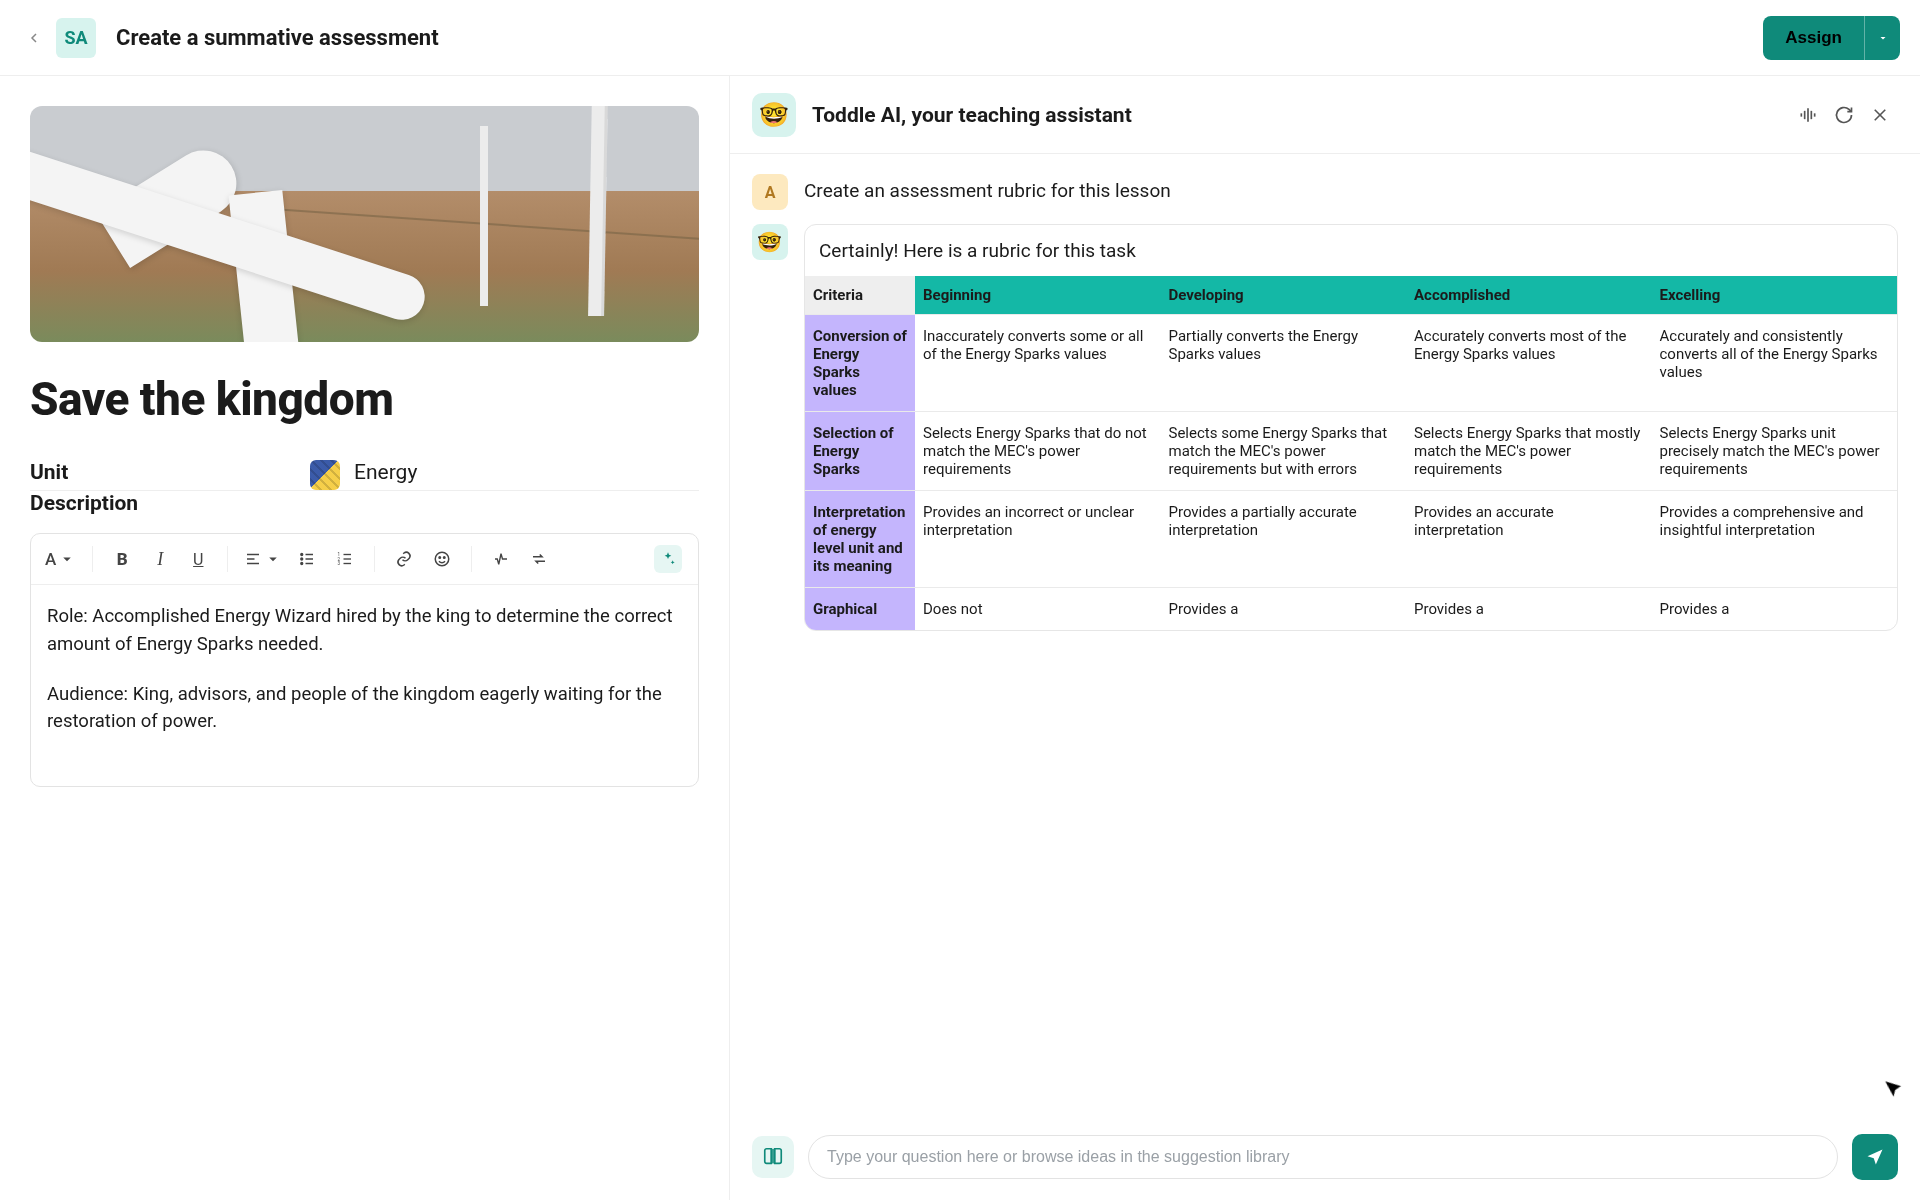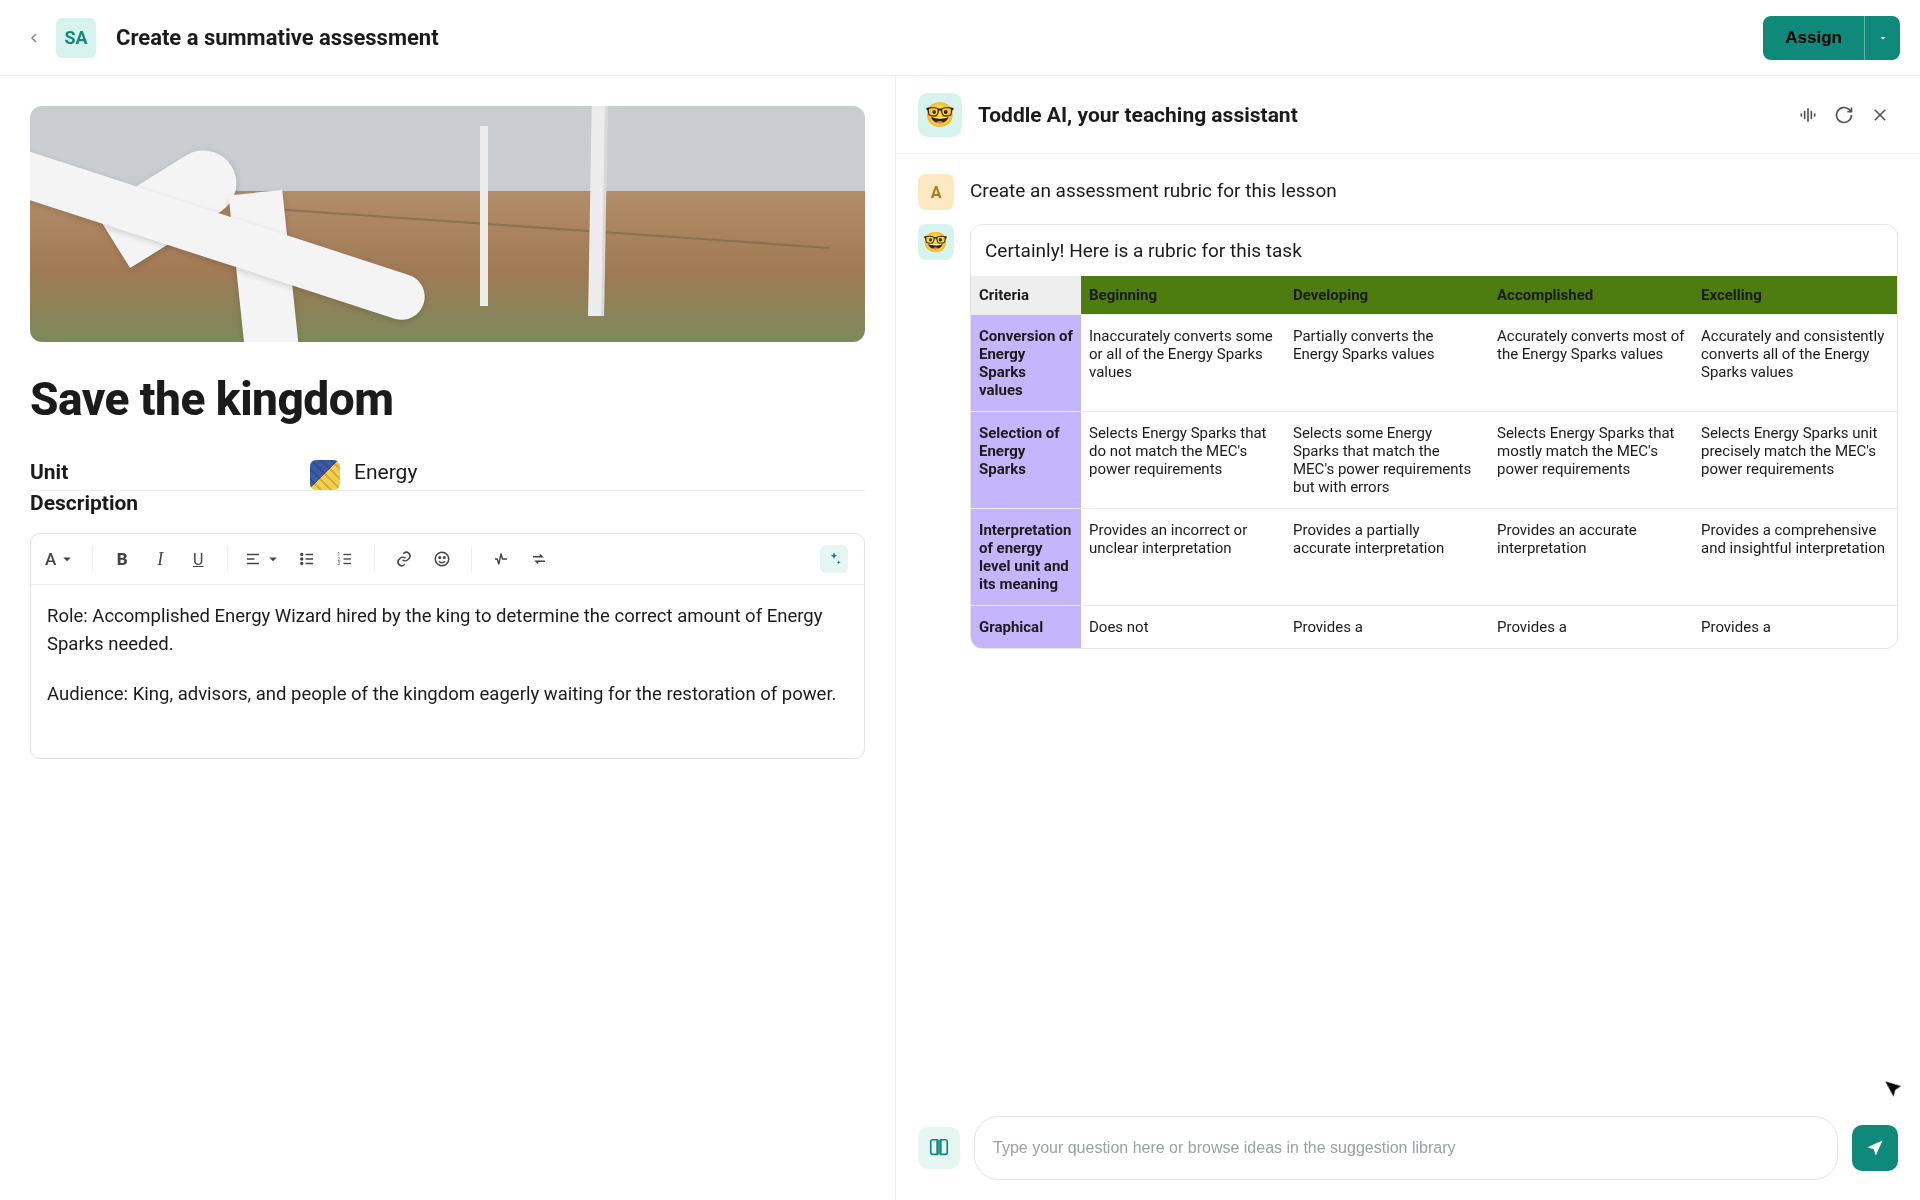--- a/index.html
+++ b/index.html
@@ -57,21 +57,21 @@
     display: flex; align-items:center; justify-content:center;
     color: #fff;
   }
 
   
   .main {
     display: flex;
     height: calc(100% - 76px);
   }
   .left-pane {
-    width: 896px;
+    width: 730px;
     padding: 30px 30px 0 30px;
     overflow-y: auto;
     border-right: 1px solid #eee;
   }
   .hero-img {
     width: 100%;
     height: 236px;
     border-radius: 12px;
     position: relative;
     overflow: hidden;
@@ -253,21 +253,21 @@
   }
   table.rubric {
     width: 100%;
     border-collapse: collapse;
     font-size: 15px;
     table-layout: fixed;
   }
   table.rubric th {
     text-align: left;
     font-weight: 700;
-    background: #4d7c0f;
+    background: #14b8a6;
     padding: 10px 8px;
     font-size: 15px;
   }
   table.rubric td {
     padding: 12px 8px;
     vertical-align: top;
     border-top: 1px solid #eaeaea;
   }
   table.rubric td:first-child,
   table.rubric th:first-child {
@@ -287,21 +287,21 @@
     width: 42px; height: 42px;
     border-radius: 10px;
     background: #e6f6f3;
     display:flex;align-items:center;justify-content:center;
     color:#0f8a7a;
     cursor:pointer;
     border: 1px solid transparent;
   }
   .chat-input {
     flex: 1;
-    height: 64px;
+    height: 44px;
     border: 1px solid #e3e3e3;
     border-radius: 24px;
     padding: 0 18px;
     font-size: 16px;
   }
   .chat-input::placeholder { color: #9aa0a6; }
   .send-btn {
     width: 46px; height: 46px;
     border-radius: 10px;
     border: none;

